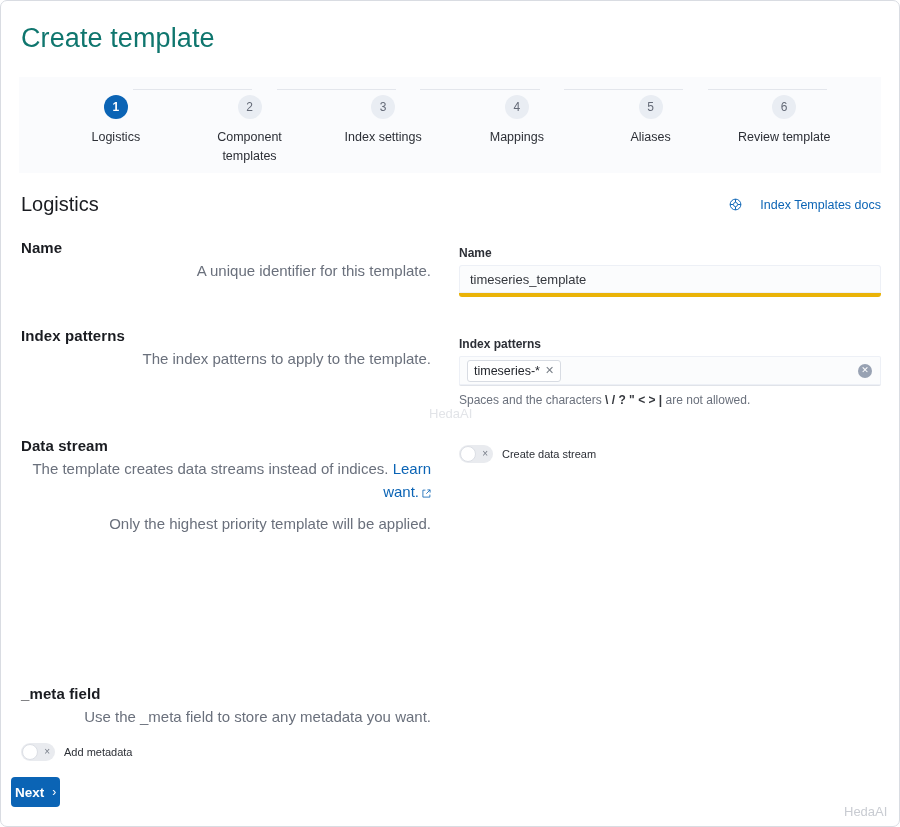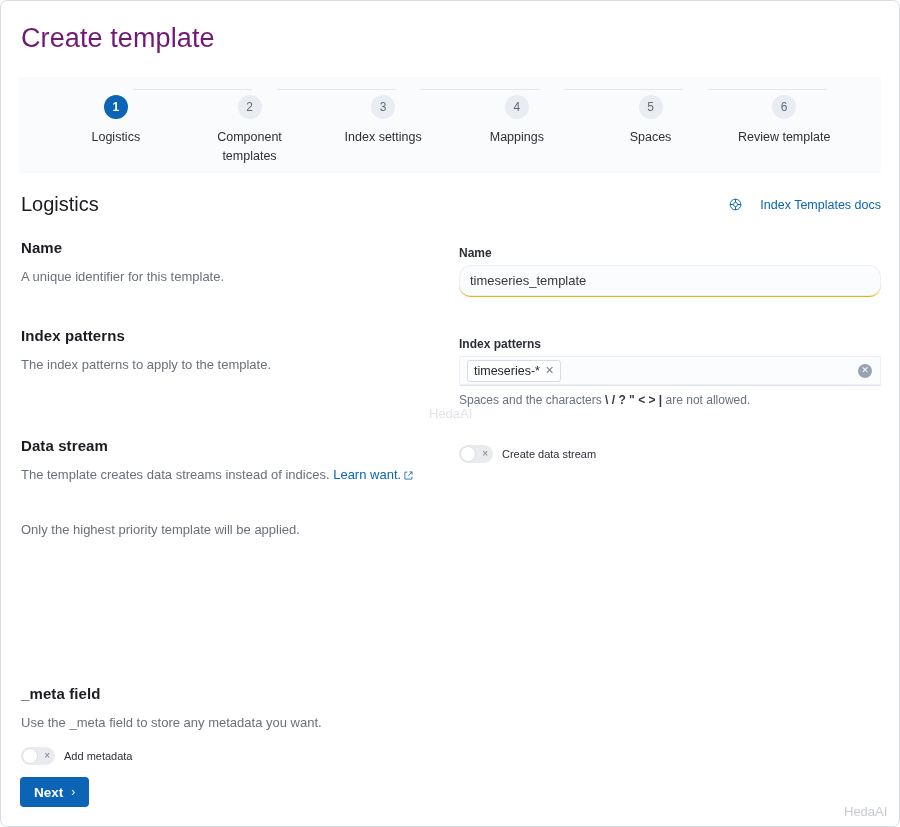--- a/index.html
+++ b/index.html
@@ -22,21 +22,21 @@
     overflow: hidden;
   }
 
   
   .page-title {
     position: absolute;
     left: 20px;
     top: 22px;
     font-size: 27px;
     font-weight: 300;
-    color: #701a75;
+    color: #0f766e;
     letter-spacing: 0.1px;
   }
 
   
   .stepper {
     position: absolute;
     left: 18px;
     top: 76px;
     width: 862px;
     height: 96px;
@@ -136,40 +136,41 @@
     left: 458px;
     width: 422px;
   }
   .row-title {
     font-size: 15px;
     font-weight: bold;
     color: #1a1c21;
     letter-spacing: 0.1px;
   }
   .row-desc {
-    margin-top: 11px;
-    font-size: 13px;
+    margin-top: 4px;
+    font-size: 15px;
     color: #6a707c;
     line-height: 1.5;
+    text-align: right;
   }
   .field-label {
     font-size: 12px;
     font-weight: bold;
     color: #2c2f36;
     margin-bottom: 5px;
   }
   .input {
     box-sizing: border-box;
     width: 422px;
     height: 32px;
     background: #fbfcfd;
     border: none;
-    border-bottom: 1px solid #eab308;
+    border-bottom: 4px solid #eab308;
     box-shadow: 0 0 0 1px rgba(17,43,134,0.06) inset;
-    border-radius: 12px;
+    border-radius: 3px;
     font-family: "Liberation Sans", sans-serif;
     font-size: 13px;
     color: #34373d;
     padding: 0 11px;
     outline: none;
     display: flex;
     align-items: center;
   }
 
   
@@ -274,24 +275,24 @@
   }
   .ext-icon {
     display: inline-block;
     vertical-align: -1px;
     margin-left: 3px;
   }
 
   
   .next-btn {
     position: absolute;
-    left: 19px;
+    left: 10px;
     top: 776px;
     height: 30px;
-    padding: 0 14px;
+    padding: 0 4px;
     background: #0b64b5;
     color: #ffffff;
     border: none;
     border-radius: 4px;
     font-family: "Liberation Sans", sans-serif;
     font-size: 13.5px;
     font-weight: bold;
     display: flex;
     align-items: center;
     gap: 8px;
@@ -329,21 +330,21 @@
         <div class="step">
           <div class="step-circle">3</div>
           <div class="step-label">Index settings</div>
         </div>
         <div class="step">
           <div class="step-circle">4</div>
           <div class="step-label">Mappings</div>
         </div>
         <div class="step">
           <div class="step-circle">5</div>
-          <div class="step-label">Spaces</div>
+          <div class="step-label">Aliases</div>
         </div>
         <div class="step">
           <div class="step-circle">6</div>
           <div class="step-label">Review template</div>
         </div>
         <div class="step-connector" style="left: calc(8.33333% + 42px); width: calc(16.6667% - 24px);"></div>
         <div class="step-connector" style="left: calc(25% + 42px); width: calc(16.6667% - 24px);"></div>
         <div class="step-connector" style="left: calc(41.6667% + 42px); width: calc(16.6667% - 24px);"></div>
         <div class="step-connector" style="left: calc(58.3333% + 42px); width: calc(16.6667% - 24px);"></div>
         <div class="step-connector" style="left: calc(75% + 42px); width: calc(16.6667% - 24px);"></div>

